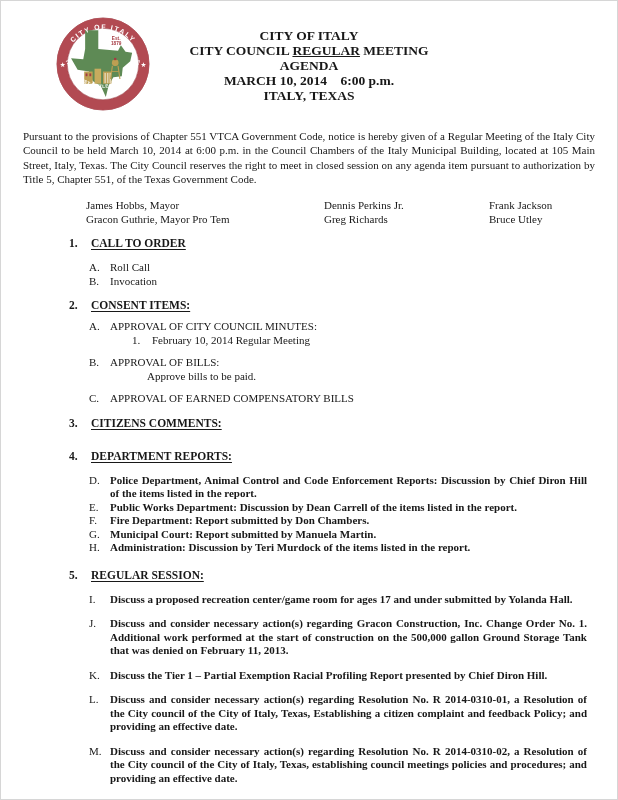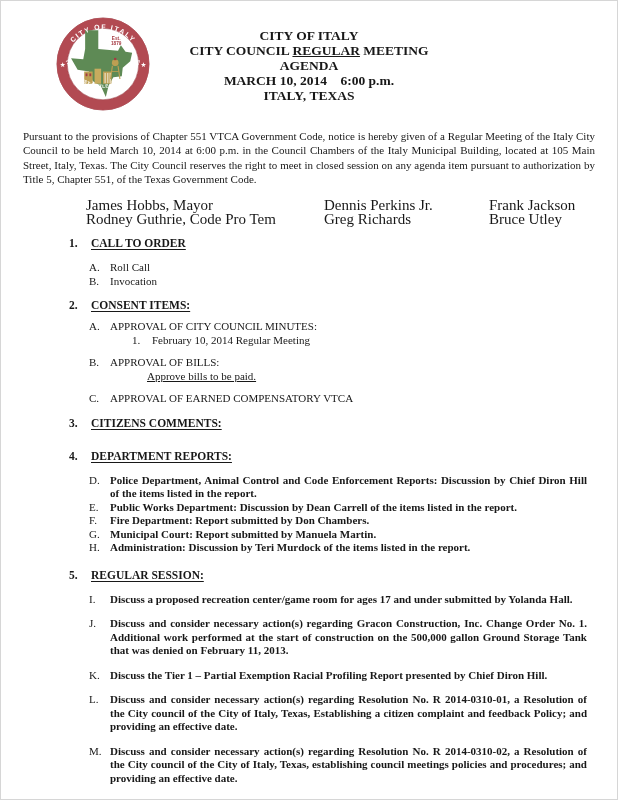--- a/index.html
+++ b/index.html
@@ -12,41 +12,41 @@
   
   .header-row { position:relative; height:112px; }
   .seal { position:absolute; left:33px; top:16px; width:94px; height:94px; }
   .header-text { padding-top:27px; text-align:center; font-weight:bold;
                  font-size:13.5px; line-height:15px; }
   .hdr-line { white-space:pre; }
   .u { text-decoration:underline; }
   
   .notice { margin-top:16px; font-size:11px; line-height:14.3px; text-align:justify; }
   
-  .members { display:flex; margin-top:12px; margin-left:63px; font-size:15px; line-height:14px; }
+  .members { display:flex; margin-top:12px; margin-left:63px; font-size:11px; line-height:14px; }
   .member-col { flex:none; }
   .member-col.c0 { width:205px; } .member-col.c1 { width:165px;margin-left:33px; } .member-col.c2 { width:auto; }
   
   .agenda { margin-top:10px; font-size:11px; line-height:13.5px; }
   .agenda-section { margin-top:10px; }
   .sec-4 { margin-top:19px; } .sec-5 { margin-top:13px; }
   .section-row { display:flex; line-height:14px; font-size:11.5px; }
   .sec-num { flex:none; width:22px; margin-left:46px; font-weight:bold; }
   .sec-title { font-weight:bold; text-decoration:underline; text-underline-offset:2px;text-align:center; }
   .items { margin-top:11px; }
   .sec-2 .items { margin-top:8px; }
   .item-row { display:flex; margin-left:66px; }
   .sec-2 .item-row + .item-row { margin-top:9px; }
   .sec-5 .item-row + .item-row { margin-top:11px; }
   .item-label { flex:none; width:21px; }
   .item-body { flex:1; margin-right:8px; }
   .item-body.justify { text-align:justify;font-weight:bold; }
   .sub-row { display:flex; margin-left:22px; }
   .sub-label { flex:none; width:20px; }
-  .note { margin-left:37px;text-decoration:underline; }
+  .note { margin-left:37px; }
   
   .seal text, .seal textPath { font-family:"Liberation Sans", sans-serif; }
 </style>
 </head>
 <body>
 
 <div class="page">
 
   <div class="header-row">
 
@@ -98,21 +98,21 @@
       <div class="hdr-line">MARCH 10, 2014    6:00 p.m.</div>
       <div class="hdr-line">ITALY, TEXAS</div>
     </div>
   </div>
 
   <div class="notice">Pursuant to the provisions of Chapter 551 VTCA Government Code, notice is hereby given of a Regular Meeting of the Italy City Council to be held March 10, 2014 at 6:00 p.m. in the Council Chambers of the Italy Municipal Building, located at 105 Main Street, Italy, Texas.  The City Council reserves the right to meet in closed session on any agenda item pursuant to authorization by Title 5, Chapter 551, of the Texas Government Code.</div>
 
   <div class="members">
       <div class="member-col c0">
         <div class="member-name">James Hobbs, Mayor</div>
-        <div class="member-name">Rodney Guthrie, Code Pro Tem</div>
+        <div class="member-name">Gracon Guthrie, Mayor Pro Tem</div>
       </div>
       <div class="member-col c1">
         <div class="member-name">Dennis Perkins Jr.</div>
         <div class="member-name">Greg Richards</div>
       </div>
       <div class="member-col c2">
         <div class="member-name">Frank Jackson</div>
         <div class="member-name">Bruce Utley</div>
       </div>
     </div>
@@ -157,21 +157,21 @@
           <div class="item-row">
             <span class="item-label">B.</span>
             <div class="item-body">
               <div class="item-text">APPROVAL OF BILLS:</div>
               <div class="note">Approve bills to be paid.</div>
             </div>
           </div>
           <div class="item-row">
             <span class="item-label">C.</span>
             <div class="item-body">
-              <div class="item-text">APPROVAL OF EARNED COMPENSATORY VTCA</div>
+              <div class="item-text">APPROVAL OF EARNED COMPENSATORY BILLS</div>
             </div>
           </div>
         </div>
       </div>
       <div class="agenda-section sec-3">
         <div class="section-row">
           <span class="sec-num">3.</span>
           <span class="sec-title">CITIZENS COMMENTS:</span>
         </div>
       </div>

